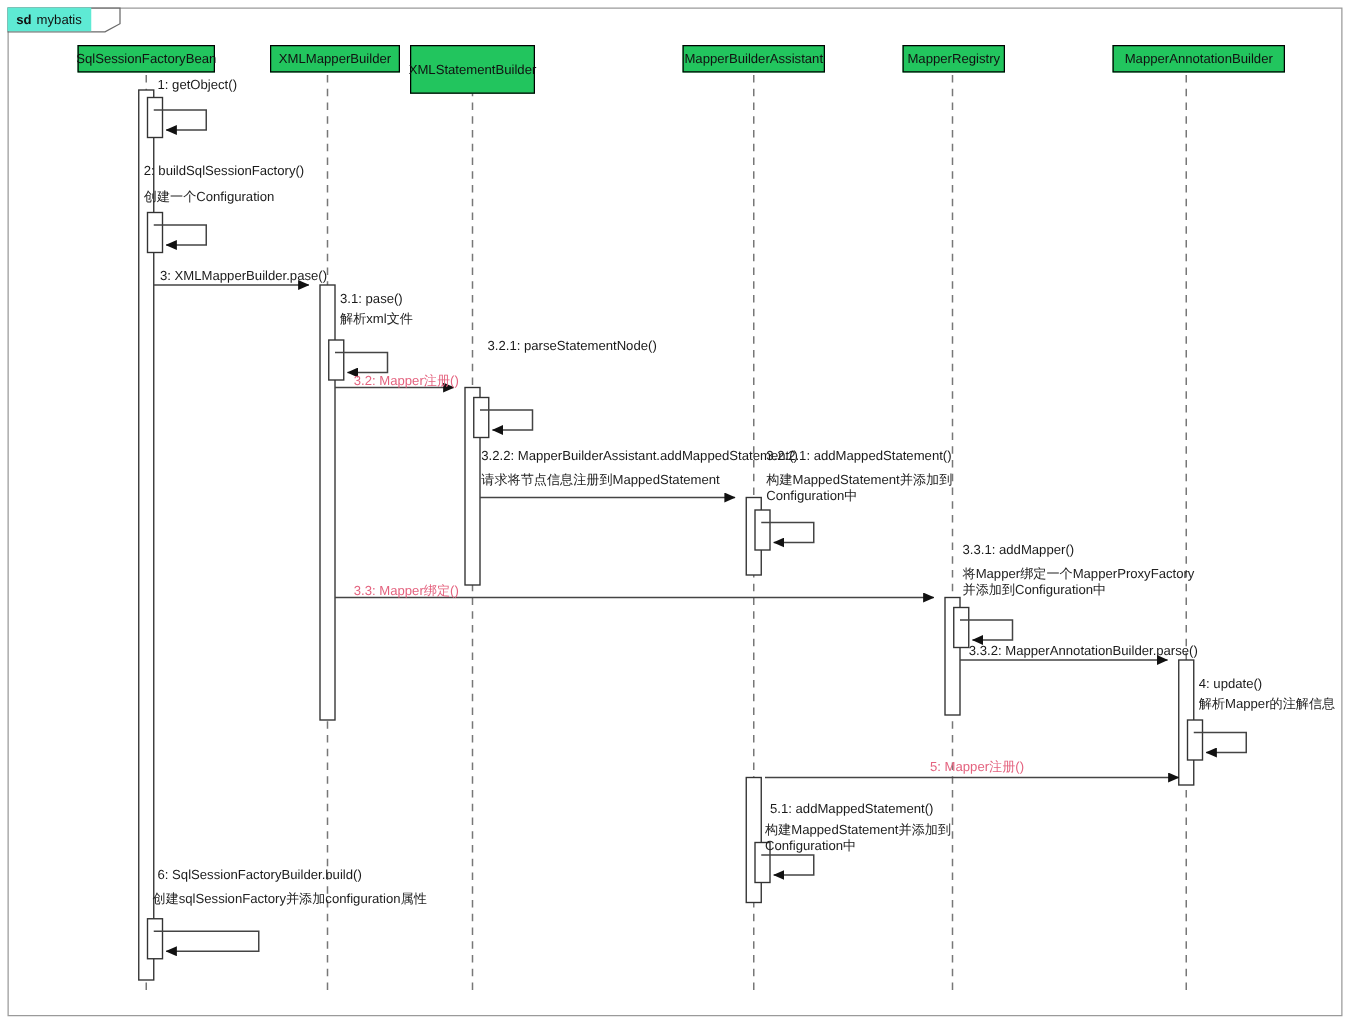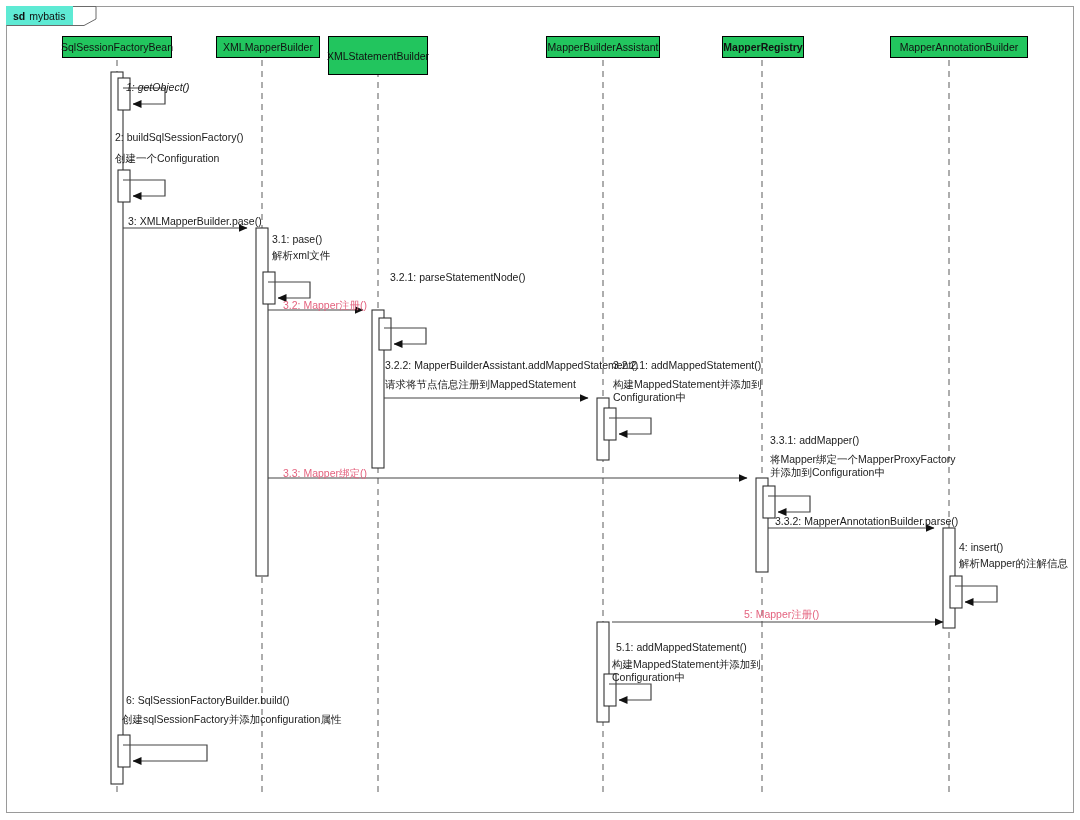--- a/index.html
+++ b/index.html
@@ -115,28 +115,28 @@
     </div>
   <div class="head" style="left:216px;top:36px;width:104px;height:22px;">
       <span>XMLMapperBuilder</span>
     </div>
   <div class="head" style="left:328px;top:36px;width:100px;height:39px;">
       <span>XMLStatementBuilder</span>
     </div>
   <div class="head" style="left:546px;top:36px;width:114px;height:22px;">
       <span>MapperBuilderAssistant</span>
     </div>
-  <div class="head" style="left:722px;top:36px;width:82px;height:22px;font-weight:bold;">
+  <div class="head" style="left:722px;top:36px;width:82px;height:22px;">
       <span>MapperRegistry</span>
     </div>
   <div class="head" style="left:890px;top:36px;width:138px;height:22px;">
       <span>MapperAnnotationBuilder</span>
     </div>
 
-  <div class="lbl" style="left:126px;top:81px;font-style:italic;">1: getObject()</div>
+  <div class="lbl" style="left:126px;top:62px;">1: getObject()</div>
 
   <div class="lbl" style="left:115px;top:131px;">2: buildSqlSessionFactory()</div>
   <div class="lbl note" style="left:115px;top:152px;">创建一个Configuration</div>
 
   <div class="lbl" style="left:128px;top:215px;">3: XMLMapperBuilder.pase()</div>
 
   <div class="lbl" style="left:272px;top:233px;">3.1: pase()</div>
   <div class="lbl note" style="left:272px;top:249px;">解析xml文件</div>
 
   <div class="lbl red" style="left:283px;top:299px;">3.2: Mapper注册()</div>
@@ -151,21 +151,21 @@
 Configuration中</div>
 
   <div class="lbl red" style="left:283px;top:467px;">3.3: Mapper绑定()</div>
 
   <div class="lbl" style="left:770px;top:434px;">3.3.1: addMapper()</div>
   <div class="lbl note" style="left:770px;top:453px;white-space:pre;">将Mapper绑定一个MapperProxyFactory
 并添加到Configuration中</div>
 
   <div class="lbl" style="left:775px;top:515px;">3.3.2: MapperAnnotationBuilder.parse()</div>
 
-  <div class="lbl" style="left:959px;top:541px;">4: insert()</div>
+  <div class="lbl" style="left:959px;top:541px;">4: update()</div>
   <div class="lbl note" style="left:959px;top:557px;">解析Mapper的注解信息</div>
 
   <div class="lbl red" style="left:744px;top:608px;">5: Mapper注册()</div>
 
   <div class="lbl" style="left:616px;top:641px;">5.1: addMappedStatement()</div>
   <div class="lbl note" style="left:612px;top:658px;white-space:pre;">构建MappedStatement并添加到
 Configuration中</div>
 
   <div class="lbl" style="left:126px;top:694px;">6: SqlSessionFactoryBuilder.build()</div>
   <div class="lbl note" style="left:122px;top:713px;">创建sqlSessionFactory并添加configuration属性</div>

